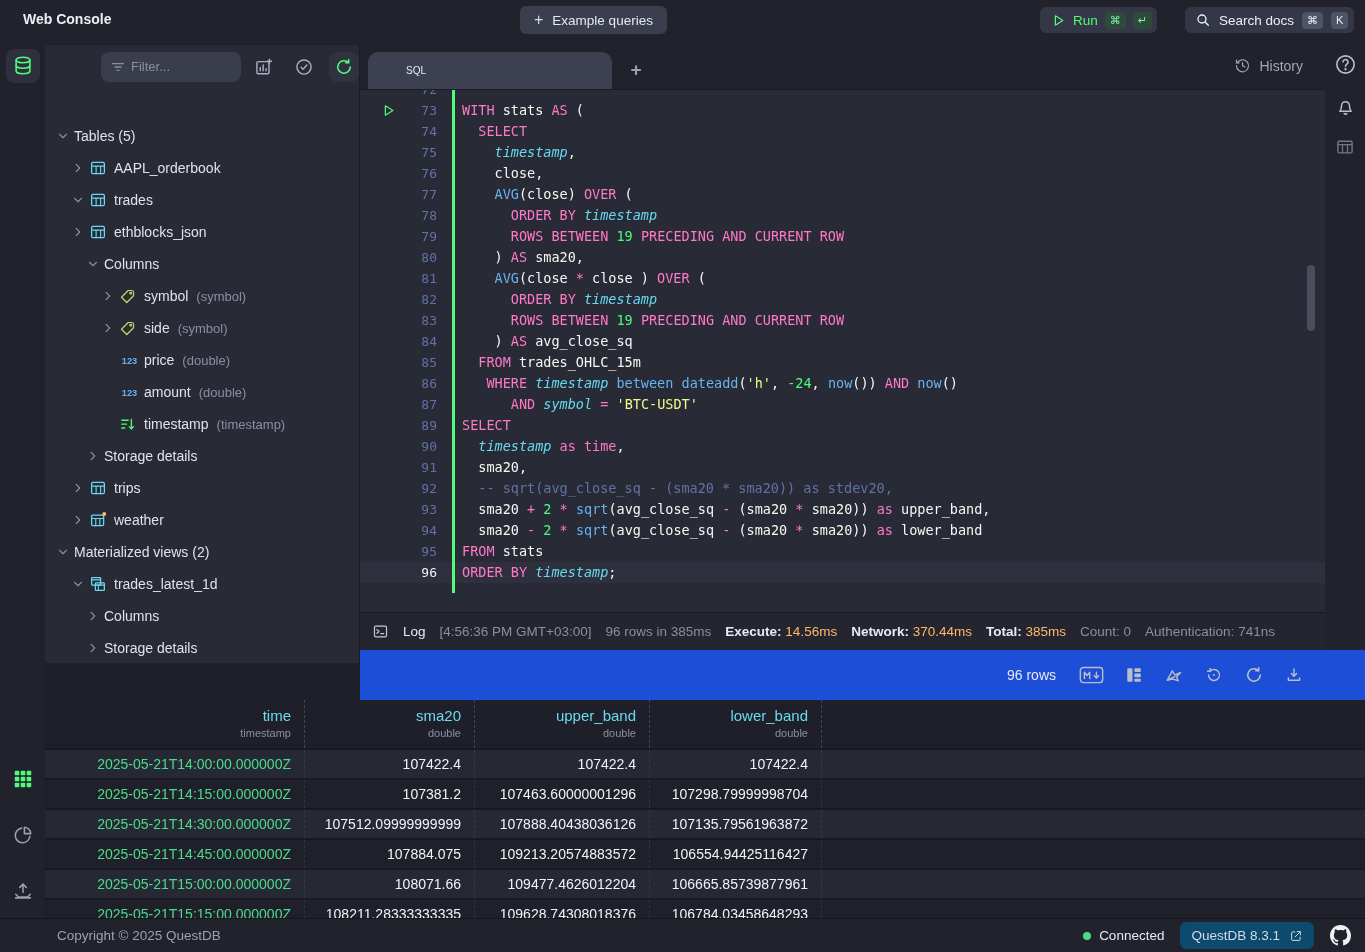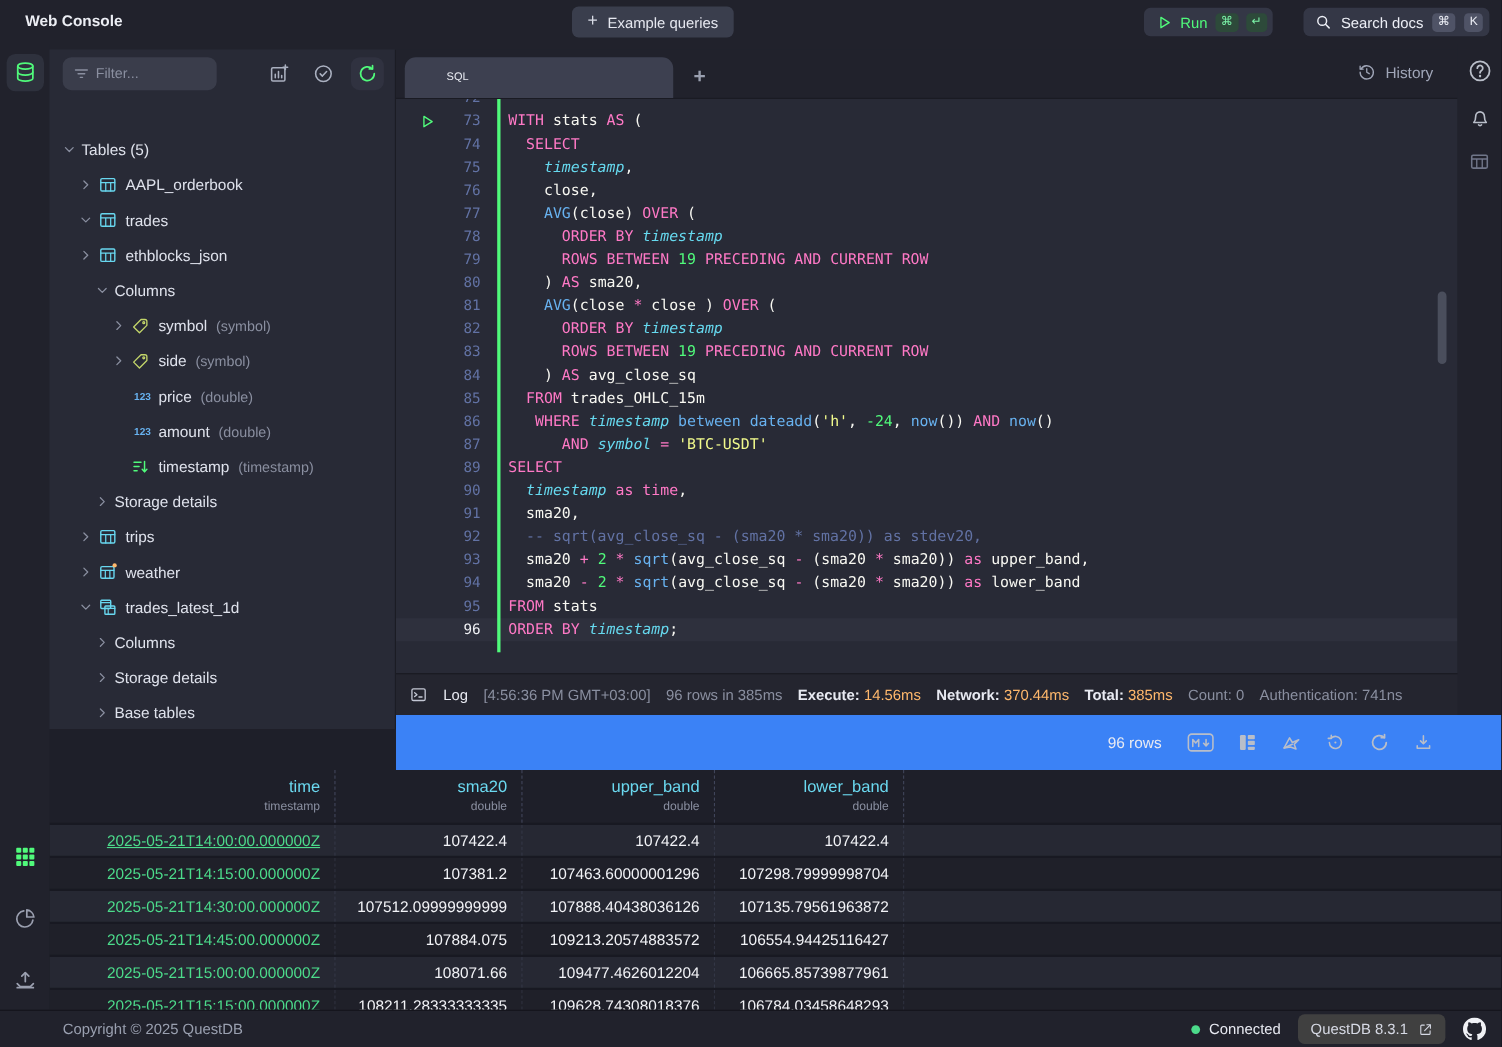--- a/index.html
+++ b/index.html
@@ -29,21 +29,21 @@
   .rail-bottom { margin-top:auto; }
   .rail-btn { width:34px; height:34px; display:flex; align-items:center; justify-content:center;
               color:#9ba0b0; cursor:pointer; }
   .rail-btn.boxed { background:#2e313d; border-radius:8px; }
   .rail-btn.active { color:#50fa7b; }
 
   
   .sidebar { position:absolute; left:45px; top:45px; width:315px; height:618px; background:#282a36;
              border-right:1px solid #1b1c24; }
   .sidebar-header { height:43px; display:flex; align-items:center; padding:0 10px 0 12px; gap:8px; }
-  .filter-wrap { position:relative; width:140px; }
+  .filter-wrap { position:relative; width:140px;margin-left:44px; }
   .filter-wrap .f-icon { position:absolute; left:9px; top:7px; color:#8a8fa0; }
   .filter-input { width:140px; height:30px; background:#3a3d4b; border:none; border-radius:8px;
                   color:#cfd3e0; padding:0 8px 0 30px; font-size:13px; font-family:inherit; outline:none; }
   .filter-input::placeholder { color:#8a8fa0; }
   .hdr-icons { margin-left:auto; display:flex; align-items:center; gap:10px; }
   .hdr-btn { width:30px; height:30px; display:flex; align-items:center; justify-content:center;
              color:#aab0c0; cursor:pointer; }
   .hdr-btn.active { background:#303240; border-radius:8px; color:#50fa7b; }
 
   .tree { font-size:14px; color:#dfe2ec;margin-top:32px; }
@@ -86,21 +86,21 @@
             gap:14px; font-size:13.5px; }
   .log-icon { color:#c3c7d4; display:flex; }
   .log-label { color:#e8eaf2; }
   .log-grey { color:#8a8fa0; }
   .metric b { font-weight:bold; color:#e8eaf2; }
   .metric i { font-style:normal; color:#ffb86c; }
   .log-collapse { margin-left:auto; color:#9aa0b5; display:flex; cursor:pointer; }
 
   
   .results-fill { position:absolute; left:45px; top:663px; width:315px; height:37px; background:#1e1f29; }
-  .results-bar { position:absolute; left:360px; top:650px; width:1005px; height:50px; background:#3b82f6;
+  .results-bar { position:absolute; left:360px; top:650px; width:1005px; height:50px; background:#1d4ed8;
                  display:flex; align-items:center; justify-content:flex-end; gap:21px; padding-right:62px; }
   .rowcount { color:#e8eaf2; font-size:14px; margin-right:2px; }
   .tool-btn { color:#b9bec9; display:flex; align-items:center; cursor:pointer; }
 
   .results-table { position:absolute; left:45px; top:700px; width:1320px; height:218px; background:#1e1f29;
                    overflow:hidden; font-size:14px; }
   .thead { height:50px; display:flex; border-bottom:2px solid #181922; }
   .th { border-right:1px dashed #40455a; text-align:right; padding:7px 13px 0 0; cursor:pointer; }
   .th-name { color:#6bd9f0; font-size:15px; }
   .th-type { color:#8a8fa0; font-size:11px; margin-top:3px; }
@@ -116,21 +116,21 @@
   .rr-btn { color:#b9bec9; display:flex; cursor:pointer; }
   .rr-btn.dim { color:#707689; }
 
   
   .footer { position:absolute; left:0; top:918px; width:1365px; height:34px; background:#21222c;
             border-top:1px solid #14151c; display:flex; align-items:center; padding:0 14px 0 57px;
             font-size:13.5px; color:#9aa0b0; }
   .foot-right { margin-left:auto; display:flex; align-items:center; gap:16px; }
   .status { display:flex; align-items:center; gap:8px; color:#e8eaf2; }
   .status-dot { width:8px; height:8px; border-radius:50%; background:#4cdb8b; }
-  .version-btn { background:#404040; border-radius:6px; padding:6px 11px; color:#d6d9e4; display:flex;
+  .version-btn { background:#0c4a6e; border-radius:6px; padding:6px 11px; color:#d6d9e4; display:flex;
                  align-items:center; gap:9px; font-size:13.5px; cursor:pointer; }
   .github { color:#f0f1f5; display:flex; cursor:pointer; }
   svg { display:block; }
 </style>
 </head>
 <body>
 
 <div class="root">
 
   <header class="topbar">
@@ -385,20 +385,28 @@
             </svg>
           </span>
           <span class="tw-icon ic-table">
             <svg viewBox="0 0 24 24" width="18" height="18" fill="none" stroke="currentColor" stroke-width="1.7" stroke-linecap="round" stroke-linejoin="round">
               <rect x="3.5" y="5.5" width="16" height="14" rx="1.5"></rect>
               <path d="M3.5 10h16M9 10v9.5M14.5 10v9.5" stroke-width="1.5"></path>
               <circle cx="20.3" cy="4" r="2.6" fill="#ffb86c" stroke="none"></circle>
             </svg>
           </span>
           <span class="tw-label">weather</span>
+        </div>
+        <div class="tree-row" style="padding-left: 12px;">
+          <span class="tw-chevron">
+            <svg viewBox="0 0 24 24" width="12" height="12" fill="none" stroke="currentColor" stroke-width="1.7" stroke-linecap="round" stroke-linejoin="round">
+              <path d="M5 8.5l7 7 7-7" stroke-width="2.3"></path>
+            </svg>
+          </span>
+          <span class="tw-label">Materialized views (2)</span>
         </div>
         <div class="tree-row" style="padding-left: 27px;">
           <span class="tw-chevron">
             <svg viewBox="0 0 24 24" width="12" height="12" fill="none" stroke="currentColor" stroke-width="1.7" stroke-linecap="round" stroke-linejoin="round">
               <path d="M5 8.5l7 7 7-7" stroke-width="2.3"></path>
             </svg>
           </span>
           <span class="tw-icon ic-table">
             <svg viewBox="0 0 24 24" width="18" height="18" fill="none" stroke="currentColor" stroke-width="1.7" stroke-linecap="round" stroke-linejoin="round">
               <rect x="3.5" y="3.5" width="12" height="10" rx="1"></rect>
@@ -574,21 +582,21 @@
           <div class="th-name">upper_band</div>
           <div class="th-type">double</div>
         </div>
         <div class="th" style="width: 172px;">
           <div class="th-name">lower_band</div>
           <div class="th-type">double</div>
         </div>
       </div>
     <div id="tbody">
         <div class="trow odd">
-          <div class="td td-time" style="width: 260px; text-decoration: underline;">2025-05-21T14:00:00.000000Z</div>
+          <div class="td td-time" style="width: 260px;">2025-05-21T14:00:00.000000Z</div>
           <div class="td" style="width: 170px;">107422.4</div>
           <div class="td" style="width: 175px;">107422.4</div>
           <div class="td" style="width: 172px;">107422.4</div>
         </div>
         <div class="trow even">
           <div class="td td-time" style="width: 260px;">2025-05-21T14:15:00.000000Z</div>
           <div class="td" style="width: 170px;">107381.2</div>
           <div class="td" style="width: 175px;">107463.60000001296</div>
           <div class="td" style="width: 172px;">107298.79999998704</div>
         </div>

